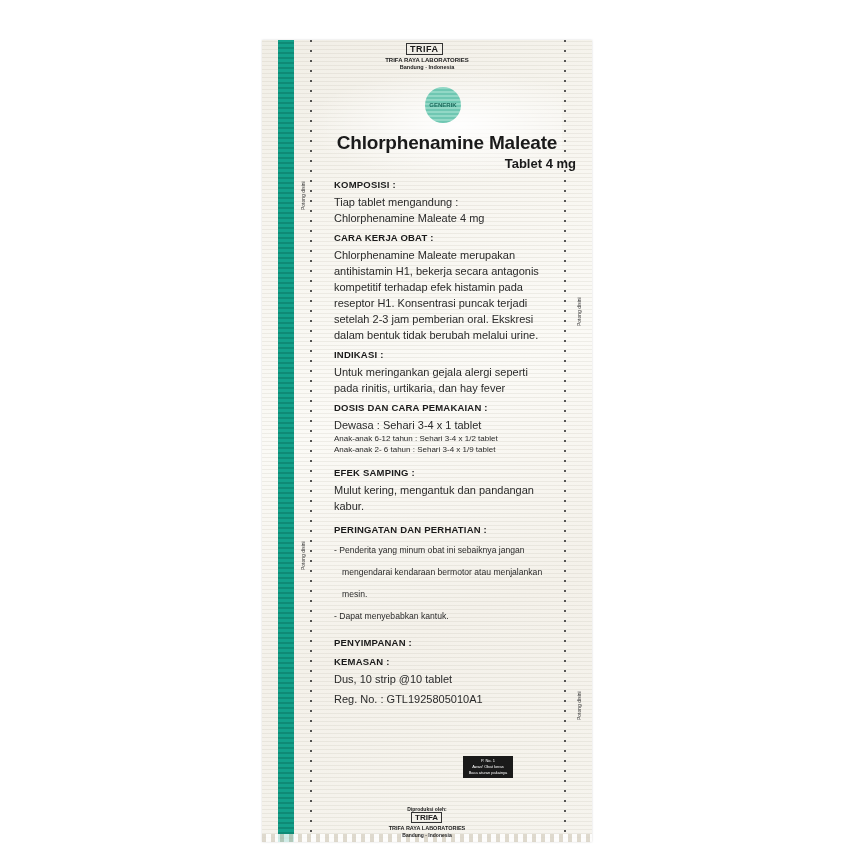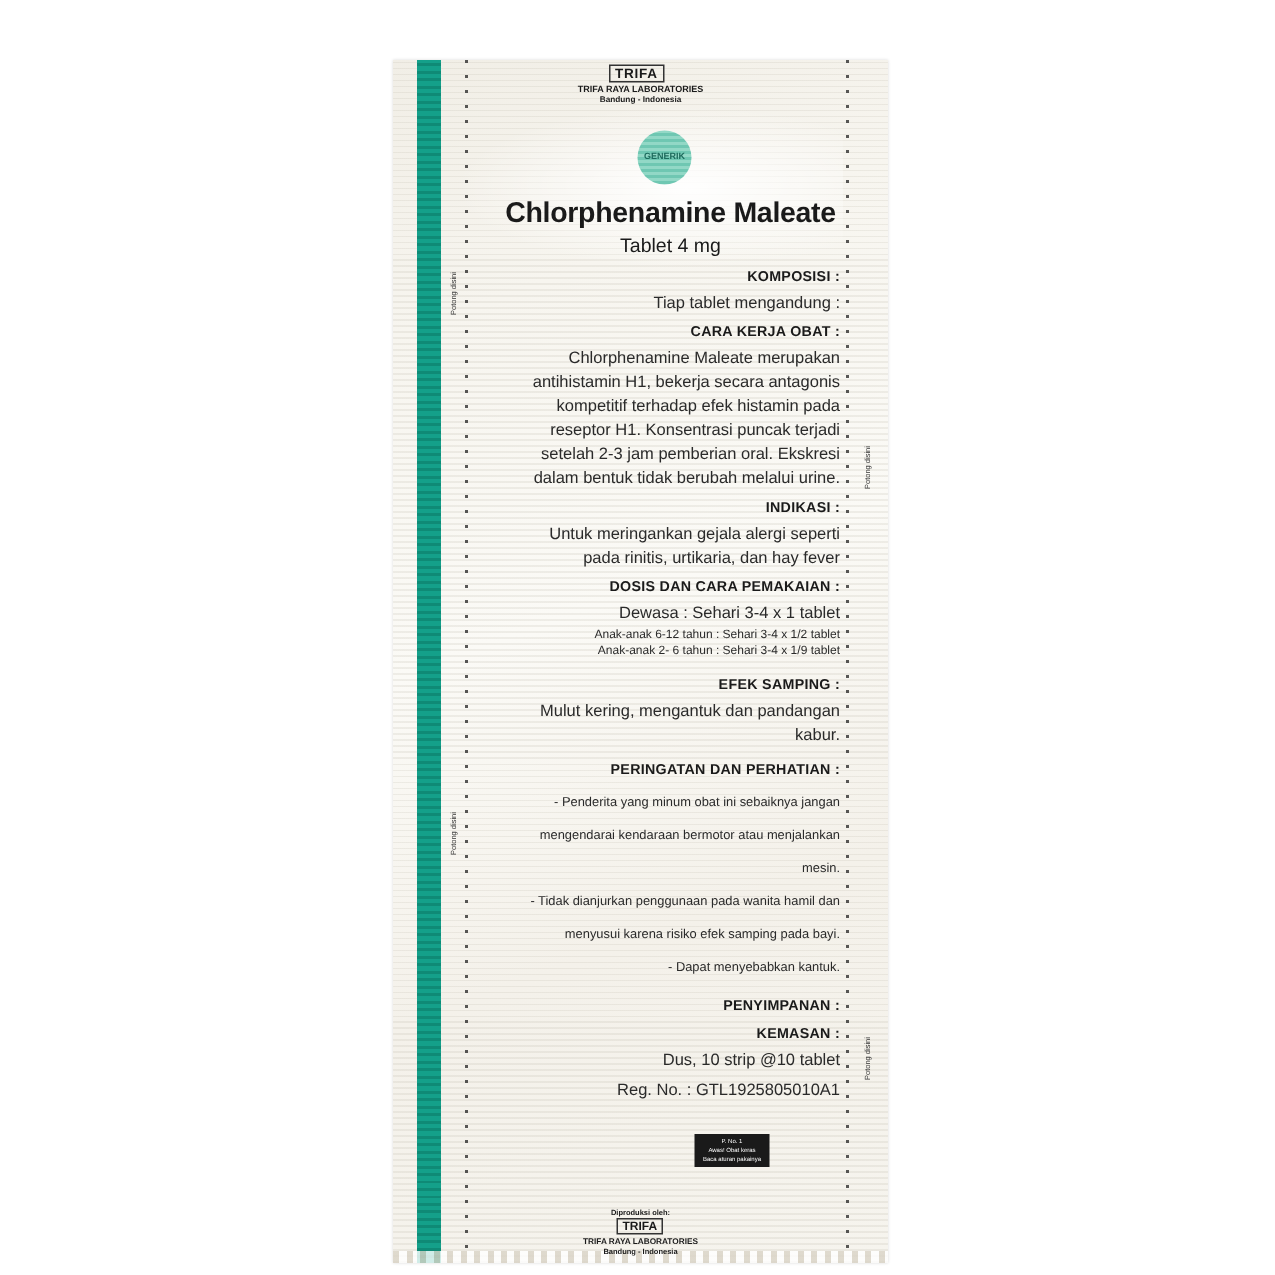--- a/index.html
+++ b/index.html
@@ -45,22 +45,22 @@
   }
   .header-company { position: absolute; left: 100px; top: 17px; width: 130px; text-align: center; font-size: 6px; font-weight: bold; }
   .header-city { position: absolute; left: 100px; top: 24px; width: 130px; text-align: center; font-size: 5.5px; font-weight: bold; }
   .seal {
     position: absolute; left: 163px; top: 47px; width: 36px; height: 36px; border-radius: 50%;
     background: repeating-linear-gradient(0deg, #6fc7b2 0 2px, #92d8c6 2px 4px);
     display: flex; align-items: center; justify-content: center; font-size: 6px; color: #1d6b5d; font-weight: bold;
   }
   .content { position: absolute; left: 72px; top: 92px; width: 226px; }
   .title { font-size: 19px; font-weight: bold; text-align: center; margin-left: -16px; width: 258px; letter-spacing: -0.2px; }
-  .subtitle { font-size: 13px; font-weight: normal; text-align: center; margin-left: -16px; width: 258px; margin-top: 2px; }
-  .section { margin-top: 6px; text-align: right; }
+  .subtitle { font-size: 13px; font-weight: bold; text-align: right; margin-left: -16px; width: 258px; margin-top: 2px; }
+  .section { margin-top: 6px; }
   .section h3 { font-size: 9.5px; font-weight: bold; margin: 0 0 4px 0; letter-spacing: 0.2px; }
   .section p { font-size: 11px; margin: 0; line-height: 16px; color: #2a2a2a; }
   .section .small p { font-size: 8px; line-height: 11px; }
   .bullet { font-size: 8.6px; line-height: 22px; color: #2a2a2a; padding-left: 8px; text-indent: -8px; }
   .black-box {
     position: absolute; left: 201px; top: 242px; width: 50px; height: 22px; background: #1a1a1a;
     color: #fff; font-size: 4px; line-height: 6px; text-align: center; padding-top: 2px; box-sizing: border-box;
   }
   .footer-small { position: absolute; left: 120px; top: 766px; width: 90px; text-align: center; font-size: 5px; font-weight: bold; }
   .footer-logo { position: absolute; left: 149px; top: 772px; border: 1px solid #333; padding: 0 3px; font-size: 8px; font-weight: bold; }
@@ -90,20 +90,21 @@
       <span>GENERIK</span>
     </div>
 
   <div class="content">
     <div class="title">Chlorphenamine Maleate</div>
     <div class="subtitle">Tablet 4 mg</div>
 
     <div class="section" style="margin-top:8px;">
       <h3>KOMPOSISI :</h3>
       <p>Tiap tablet mengandung :</p>
+      <p>Chlorphenamine Maleate 4 mg</p>
     </div>
 
     <div class="section">
       <h3>CARA KERJA OBAT :</h3>
       <p>Chlorphenamine Maleate merupakan</p>
       <p>antihistamin H1, bekerja secara antagonis</p>
       <p>kompetitif terhadap efek histamin pada</p>
       <p>reseptor H1. Konsentrasi puncak terjadi</p>
       <p>setelah 2-3 jam pemberian oral. Ekskresi</p>
       <p>dalam bentuk tidak berubah melalui urine.</p>
@@ -126,21 +127,20 @@
 
     <div class="section" style="margin-top:12px;">
       <h3>EFEK SAMPING :</h3>
       <p>Mulut kering, mengantuk dan pandangan</p>
       <p>kabur.</p>
     </div>
 
     <div class="section" style="margin-top:10px;">
       <h3>PERINGATAN DAN PERHATIAN :</h3>
       <div class="bullet">- Penderita yang minum obat ini sebaiknya jangan mengendarai kendaraan bermotor atau menjalankan mesin.</div>
-      <div class="bullet">- Tidak dianjurkan penggunaan pada wanita hamil dan menyusui karena risiko efek samping pada bayi.</div>
       <div class="bullet">- Dapat menyebabkan kantuk.</div>
     </div>
 
     <div class="section" style="margin-top:10px;">
       <h3>PENYIMPANAN :</h3>
     </div>
 
     <div class="section" style="margin-top:8px;">
       <h3>KEMASAN :</h3>
       <p>Dus, 10 strip @10 tablet</p>

